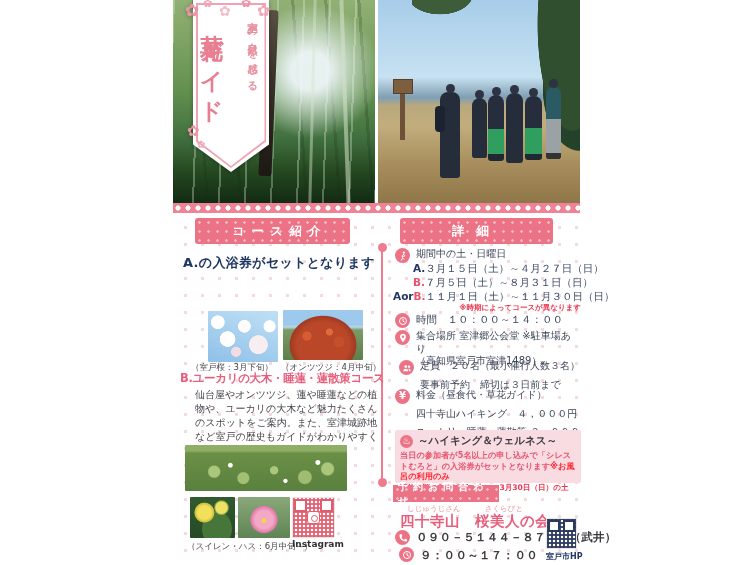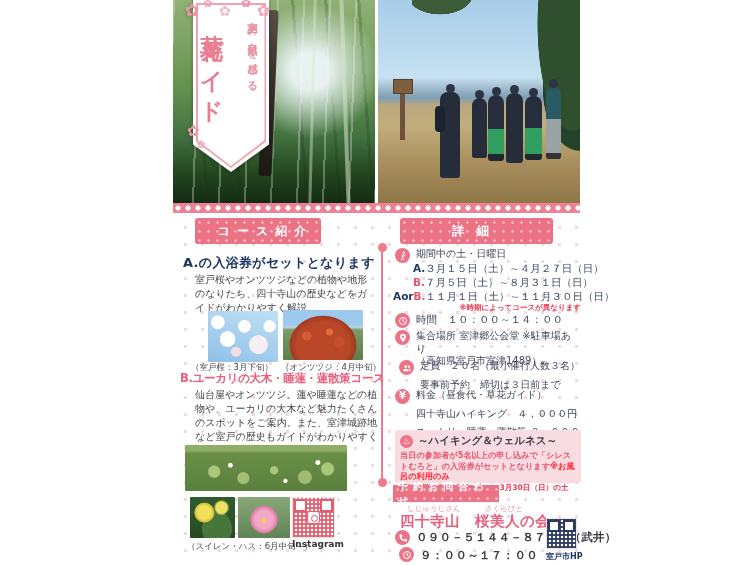--- a/index.html
+++ b/index.html
@@ -72,21 +72,21 @@
 
   
   .badge{background-color:#ec7386;color:#fff;font-weight:bold;display:flex;align-items:center;justify-content:center;border-radius:3px;
     background-image:radial-gradient(circle,rgba(255,255,255,.5) 1.1px,rgba(255,255,255,0) 1.5px);background-size:9px 9px}
   .ic{flex:none;width:15px;height:15px;border-radius:50%;background:#ec7386;display:flex;align-items:center;justify-content:center;color:#fff}
   .ic svg{width:10px;height:10px;display:block}
   .row{position:absolute;display:flex;align-items:flex-start;gap:6px;font-size:10px;color:#3c4458;line-height:1.25}
 
   
   .colL{position:absolute;left:10px;top:213px;width:200px;height:352px}
-  .badgeL{position:absolute;left:12px;top:5px;width:126px;height:26px;font-size:12px;letter-spacing:7px;padding-left:15px}
+  .badgeL{position:absolute;left:12px;top:5px;width:155px;height:26px;font-size:12px;letter-spacing:7px;padding-left:15px}
   .headA{position:absolute;top:41px;left:0;font-size:13px;font-weight:bold;color:#1f3864;letter-spacing:.3px;white-space:nowrap}
   .paraA{position:absolute;top:60px;left:12px;width:180px;font-size:10px;line-height:1.42}
   .ph{position:absolute;overflow:hidden;border-radius:1px}
   .phSakura{top:98px;left:25px;width:70px;height:51px;background:
     radial-gradient(circle at 28% 55%,#fff 0 13%,rgba(255,255,255,0) 14%),
     radial-gradient(circle at 52% 30%,#fdfbfc 0 12%,rgba(255,255,255,0) 13%),
     radial-gradient(circle at 72% 66%,#f7eef1 0 15%,rgba(255,255,255,0) 16%),
     radial-gradient(circle at 14% 22%,#fff 0 9%,rgba(255,255,255,0) 10%),
     radial-gradient(circle at 88% 30%,#fff 0 8%,rgba(255,255,255,0) 9%),
     radial-gradient(circle at 40% 80%,#f3dce4 0 8%,rgba(255,255,255,0) 9%),
@@ -205,21 +205,20 @@
 
   <div class="dotband"></div>
   <div class="bodybg"></div>
   <div class="vline"></div>
 
   <div class="colL">
     <div class="badge badgeL">
       <span>コース紹介</span>
     </div>
     <div class="headA">A.の入浴券がセットとなります</div>
-    <div class="paraA">室戸桜やオンツツジなどの植物や地形のなりたち、四十寺山の歴史などをガイドがわかりやすく解説。</div>
     <div class="ph phSakura"></div>
     <div class="ph phAzalea"></div>
     <div class="capA1">（室戸桜：3月下旬）</div>
     <div class="capA2">（オンツツジ：4月中旬）</div>
     <div class="headB">B.ユーカリの大木・睡蓮・蓮散策コース</div>
     <div class="paraB">仙台屋やオンツツジ、蓮や睡蓮などの植物や、ユーカリの大木など魅力たくさんのスポットをご案内。また、室津城跡地など室戸の歴史もガイドがわかりやすく解説。</div>
     <div class="ph phPond"></div>
     <div class="ph phLily"></div>
     <div class="ph phLotus"></div>
     <div class="qr qrIG">

